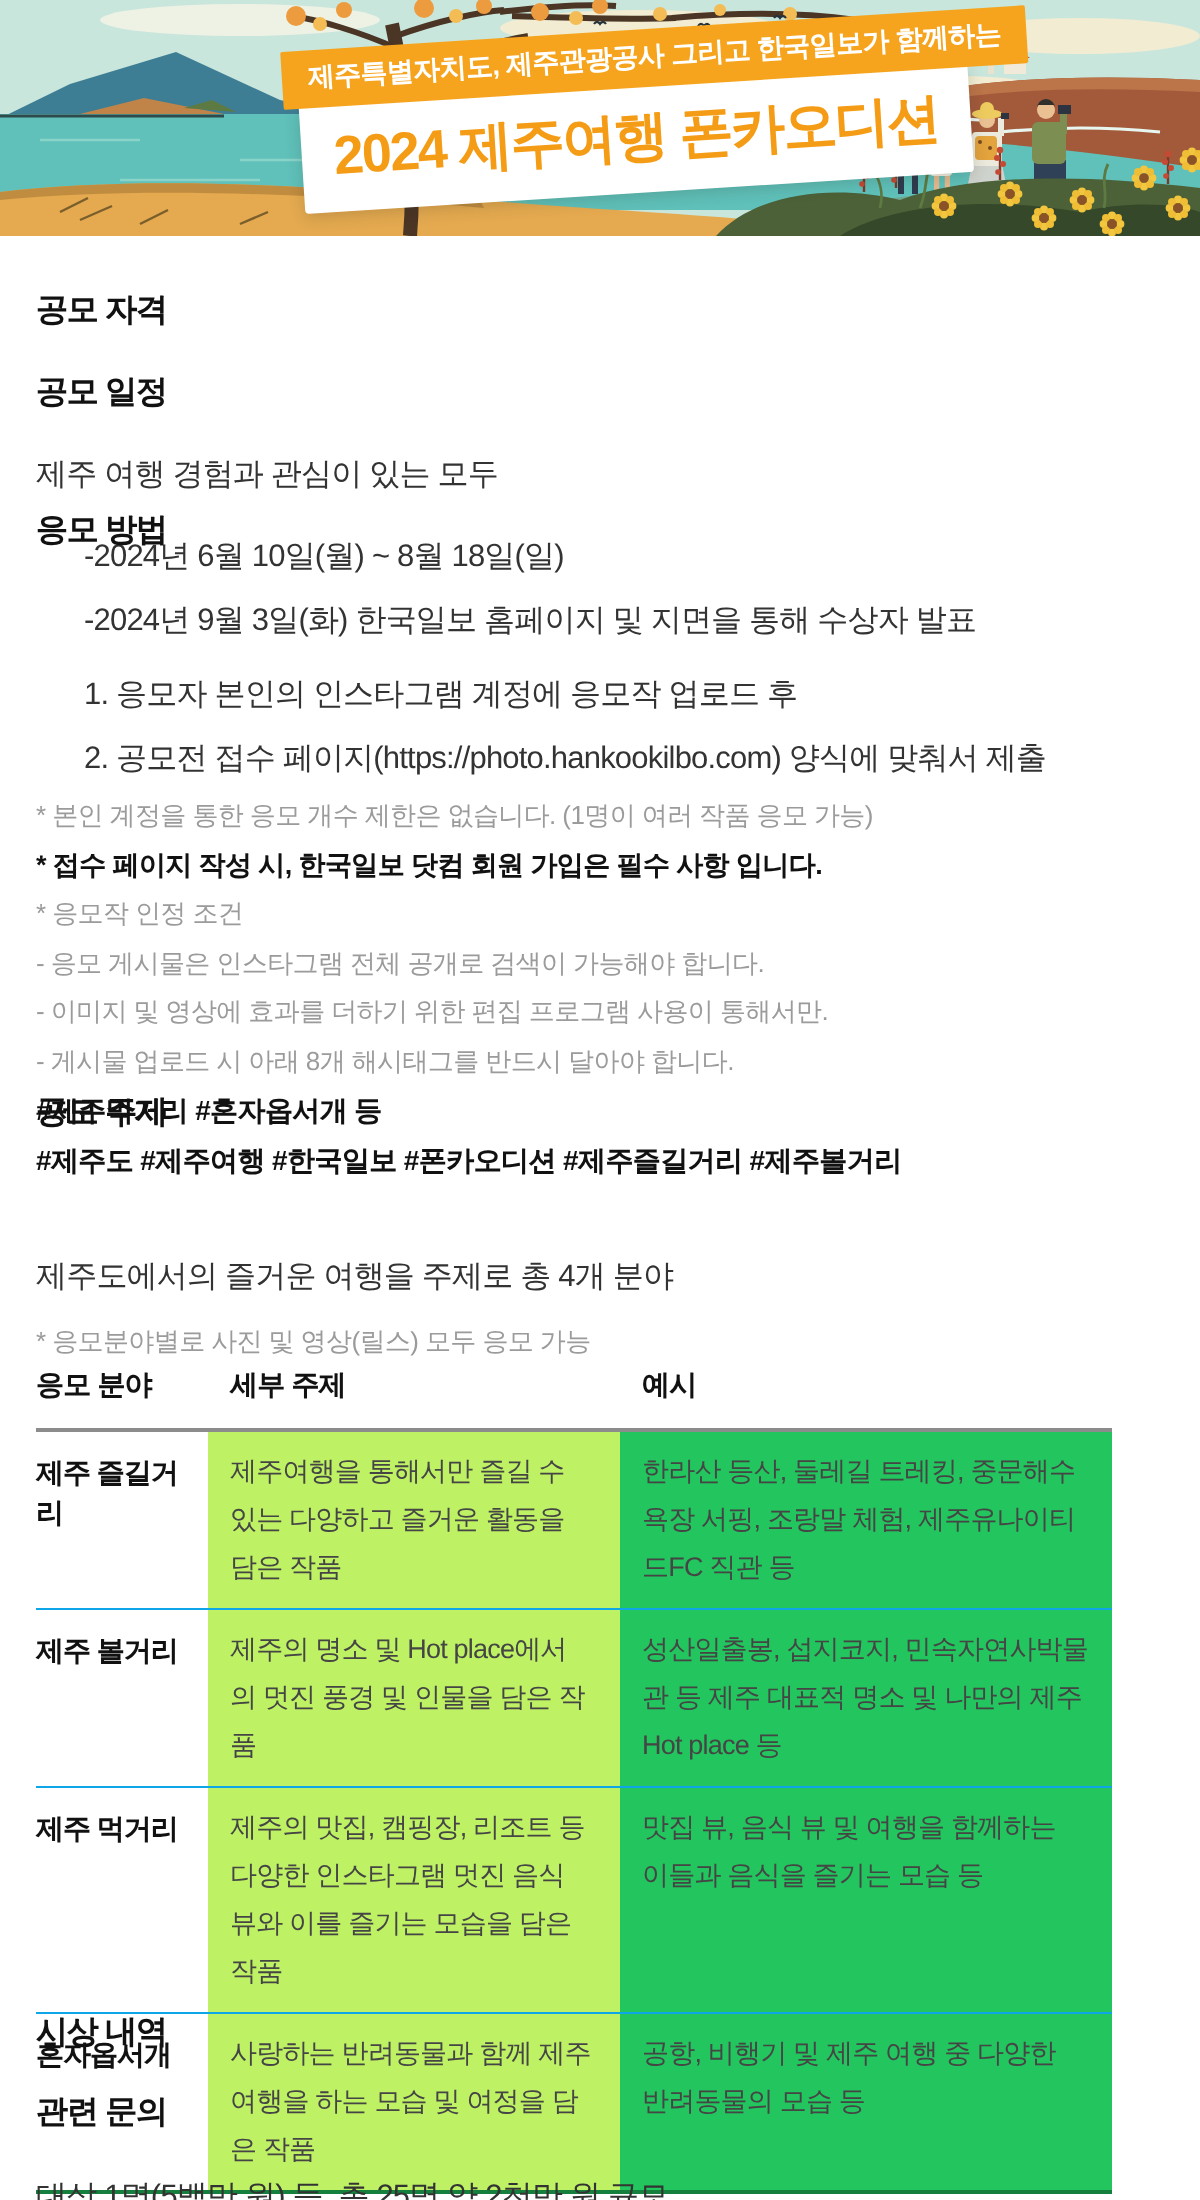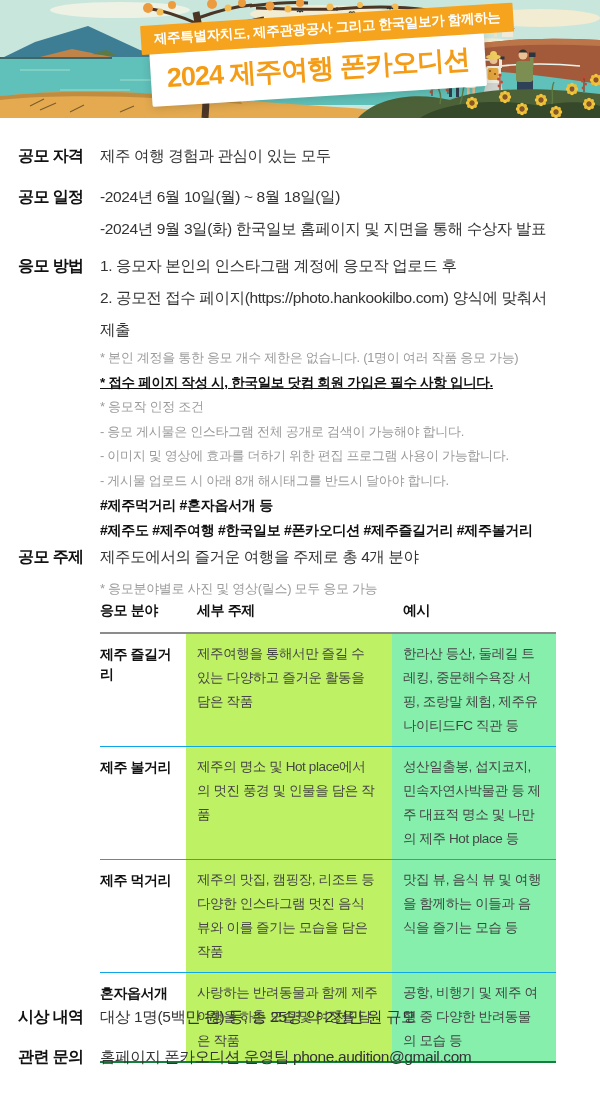--- a/index.html
+++ b/index.html
@@ -20,44 +20,44 @@
   }
   .ribbon-white {
     position:absolute; left:151px; top:53px; z-index:2;
     transform:rotate(-3.6deg); transform-origin:left center;
     background:#ffffff; color:#F59C16; font-size:27px; font-weight:800;
     padding:8px 16px 10px; letter-spacing:-1px; border-radius:2px; white-space:nowrap;
     box-shadow:0 2px 8px rgba(40,40,20,0.18);
   }
   
   .section { position:absolute; left:0; width:576px; display:flex;
-             padding:0 20px 0 18px; box-sizing:border-box; }
+             padding:0 20px 0 18px; box-sizing:border-box;flex-direction:column; }
   .sec-label { flex:0 0 82px; font-size:16px; font-weight:700; color:#111;
                line-height:22px; letter-spacing:-0.6px; }
   .sec-body  { flex:1; font-size:15.5px; color:#333; letter-spacing:-0.4px; }
   .lh22 { line-height:22px; }
-  .main-line { line-height:32px; }
+  .main-line { line-height:32px;margin-left:24px; }
   .note { font-size:13px; line-height:24.5px; color:#9b9b9b; letter-spacing:-0.3px; }
-  .note-bold { font-size:13.5px; line-height:24.5px; color:#111; font-weight:700; letter-spacing:-0.3px;text-decoration:underline; }
+  .note-bold { font-size:13.5px; line-height:24.5px; color:#111; font-weight:700; letter-spacing:-0.3px; }
   .hashtags { font-size:14px; line-height:24.5px; color:#111; font-weight:700; letter-spacing:-0.3px; }
   .topic-note { margin-top:9px; }
   
   .topic-table { width:100%; font-size:13.5px; }
   .thead { display:flex; font-size:14px; font-weight:700; color:#111;
            padding-bottom:12px; border-bottom:2px solid #8c8c8c; }
   .th1 { flex:0 0 86px; }
   .th2 { flex:0 0 206px; padding-left:11px; box-sizing:border-box; }
   .th3 { flex:1; padding-left:11px; box-sizing:border-box; }
   .trow { display:flex; border-bottom:1px solid #0ea5e9; }
   .trow.last { border-bottom:2px solid #15803d; }
   .td1 { flex:0 0 86px; font-weight:700; color:#111; font-size:14px;
          padding:10px 6px 10px 0; line-height:20px; box-sizing:border-box; letter-spacing:-0.5px; }
   .td2 { flex:0 0 206px; background:#bef264; padding:8px 14px 8px 11px;
          line-height:24px; color:#454545; box-sizing:border-box; letter-spacing:-0.4px; }
-  .td3 { flex:1; background:#86efac; padding:8px 12px 8px 11px;
+  .td3 { flex:1; background:#22c55e; padding:8px 12px 8px 11px;
          line-height:24px; color:#454545; box-sizing:border-box; letter-spacing:-0.4px; }
 </style>
 </head>
 <body>
 
 <div class="banner">
   <svg width="600" height="118" viewBox="0 0 600 118">
     <defs>
       <g id="daisy">
         <circle cx="-4.2" cy="0" r="2" fill="#F2C63E"></circle>
@@ -235,21 +235,21 @@
 
 <div class="section" style="top:250px">
   <div class="sec-label" style="line-height:32px">응모 방법</div>
   <div class="sec-body">
     <div class="main-line">1. 응모자 본인의 인스타그램 계정에 응모작 업로드 후</div>
     <div class="main-line">2. 공모전 접수 페이지(https://photo.hankookilbo.com) 양식에 맞춰서 제출</div>
     <div class="note">* 본인 계정을 통한 응모 개수 제한은 없습니다. (1명이 여러 작품 응모 가능)</div>
     <div class="note-bold">* 접수 페이지 작성 시, 한국일보 닷컴 회원 가입은 필수 사항 입니다.</div>
     <div class="note">* 응모작 인정 조건</div>
     <div class="note">- 응모 게시물은 인스타그램 전체 공개로 검색이 가능해야 합니다.</div>
-    <div class="note">- 이미지 및 영상에 효과를 더하기 위한 편집 프로그램 사용이 가능합니다.</div>
+    <div class="note">- 이미지 및 영상에 효과를 더하기 위한 편집 프로그램 사용이 통해서만.</div>
     <div class="note">- 게시물 업로드 시 아래 8개 해시태그를 반드시 달아야 합니다.</div>
     <div class="hashtags">#제주먹거리 #혼자옵서개 등</div>
     <div class="hashtags">#제주도 #제주여행 #한국일보 #폰카오디션 #제주즐길거리 #제주볼거리</div>
   </div>
 </div>
 
 <div class="section" style="top:546px">
   <div class="sec-label">공모 주제</div>
   <div class="sec-body">
     <div class="lh22">제주도에서의 즐거운 여행을 주제로 총 4개 분야</div>

